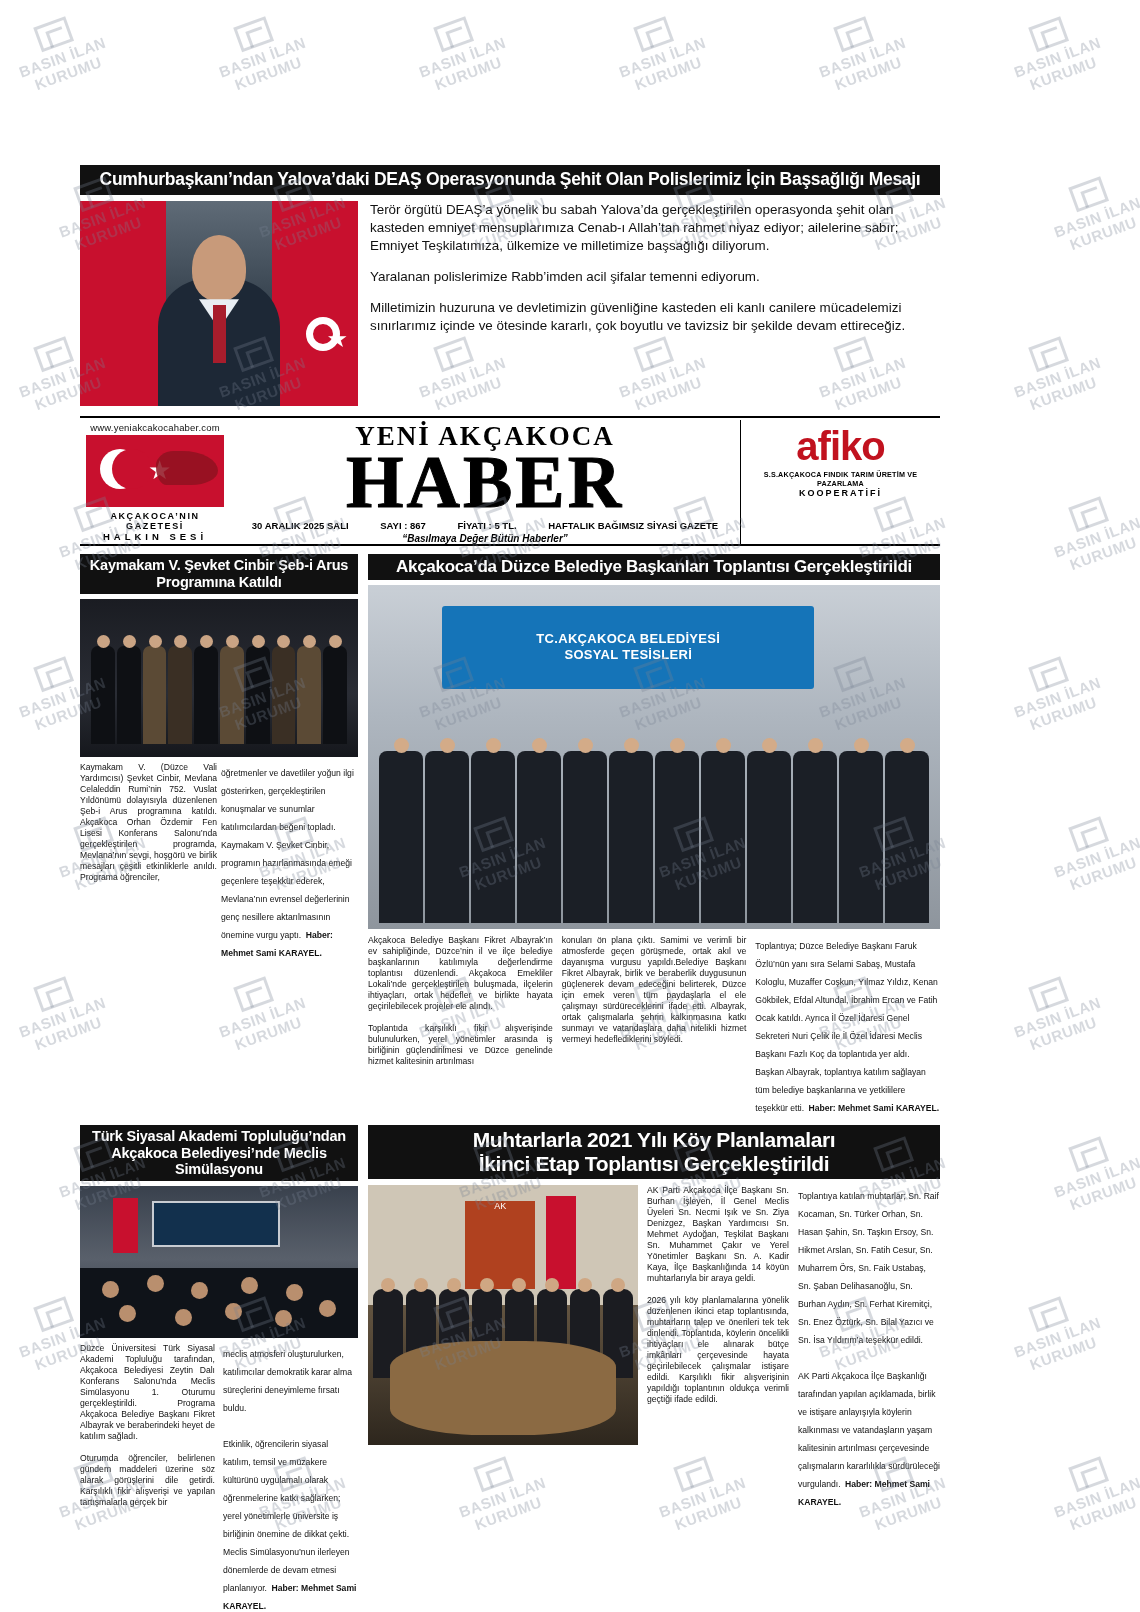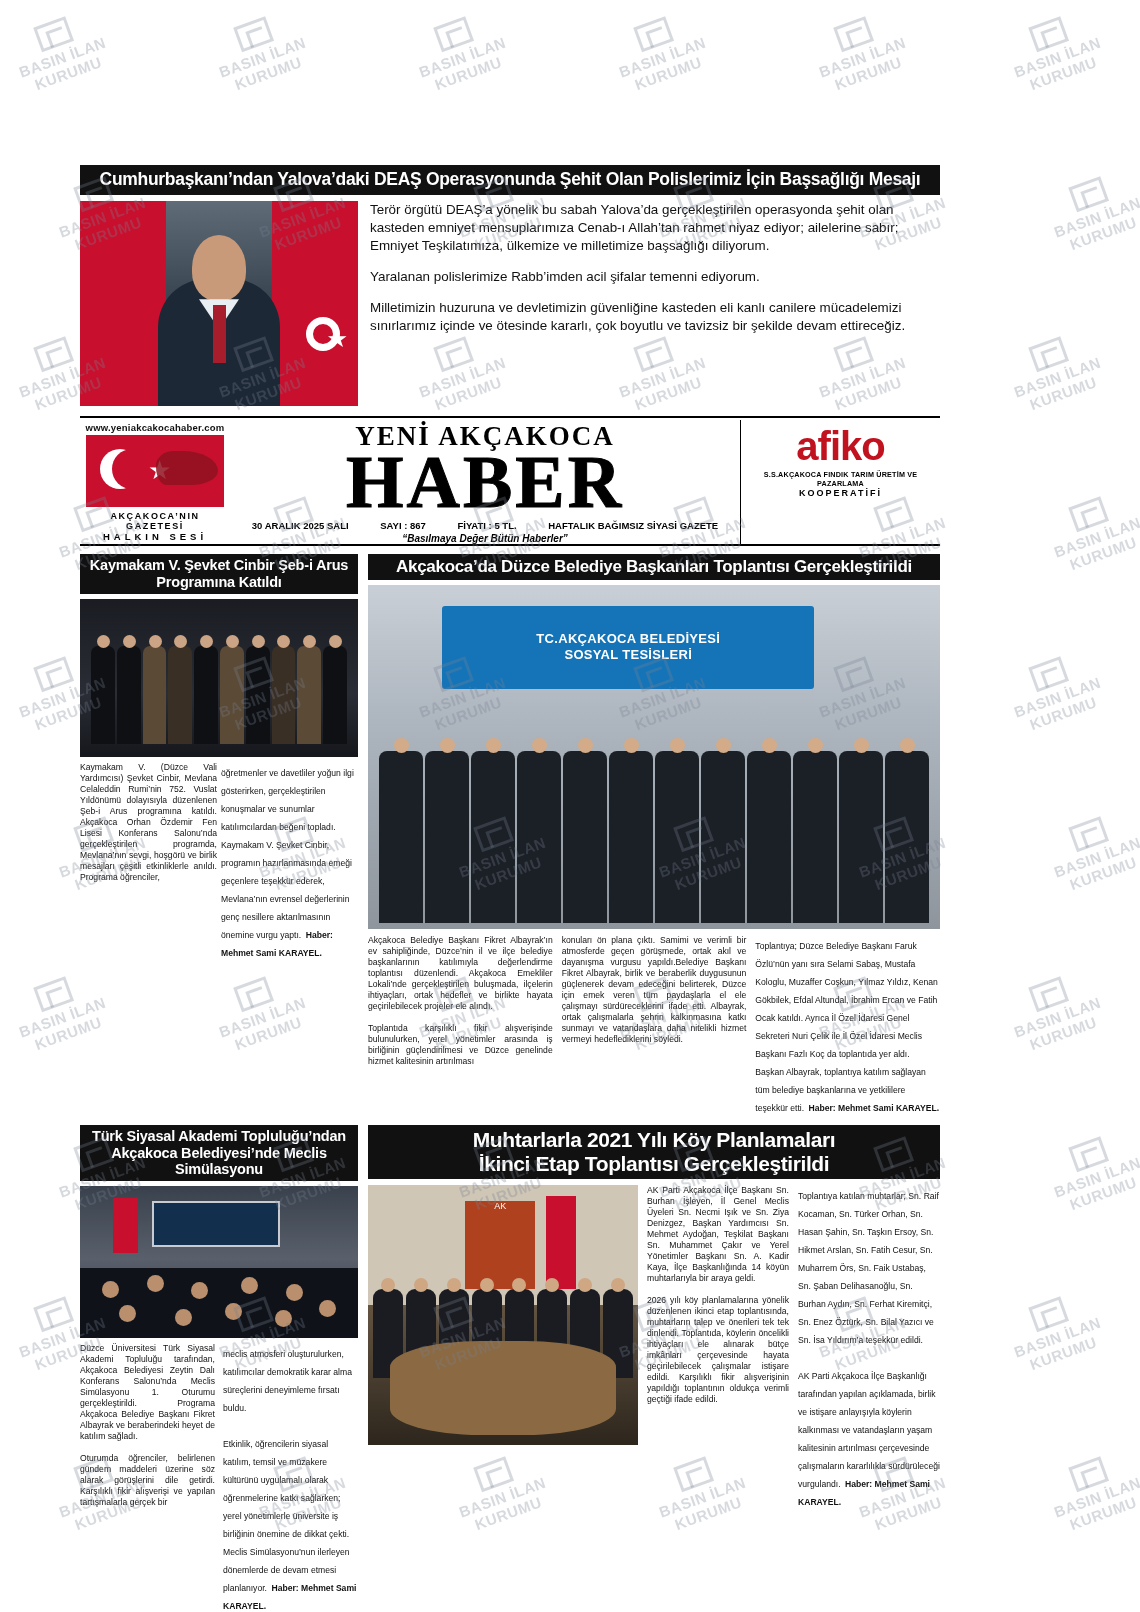--- a/index.html
+++ b/index.html
@@ -90,21 +90,21 @@
     padding: 2px 0 0 0;
     display: flex;
     align-items: stretch;
     position: relative;
   }
   .mh-left {
     width: 150px; flex: 0 0 150px;
     text-align: center;
     padding-top: 2px;
   }
-  .mh-site { font-size: 9.5px; color: #111; letter-spacing: .2px; font-weight: bold; }
+  .mh-site { font-size: 9.5px; color: #111; letter-spacing: .2px; }
   .mh-flag {
     width: 138px; height: 72px;
     margin: 2px auto 0 auto;
     position: relative;
   }
   .mh-slogan1 { font-size: 9px; font-weight: bold; letter-spacing: 1.6px; margin-top: 4px; }
   .mh-slogan2 { font-size: 9.5px; font-weight: bold; letter-spacing: 4px; }
   .mh-center { flex: 1; text-align: center; padding: 0 6px; }
   .mh-yeni {
     font-family: "Liberation Serif", serif;

